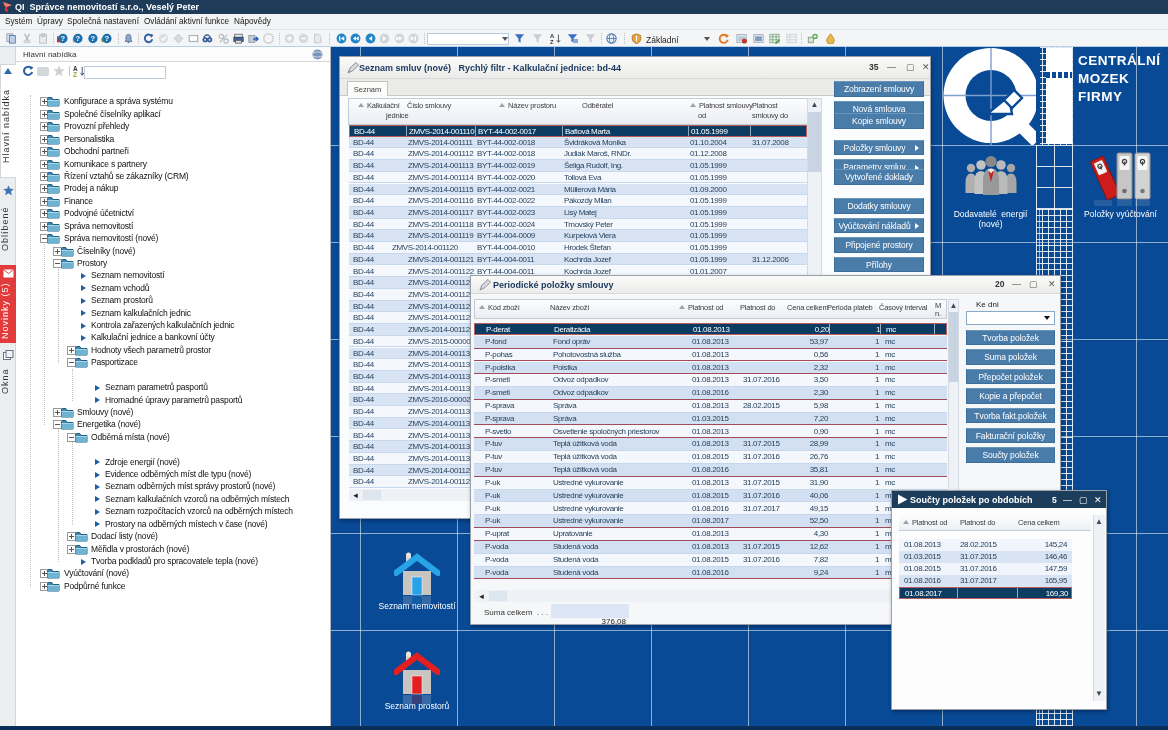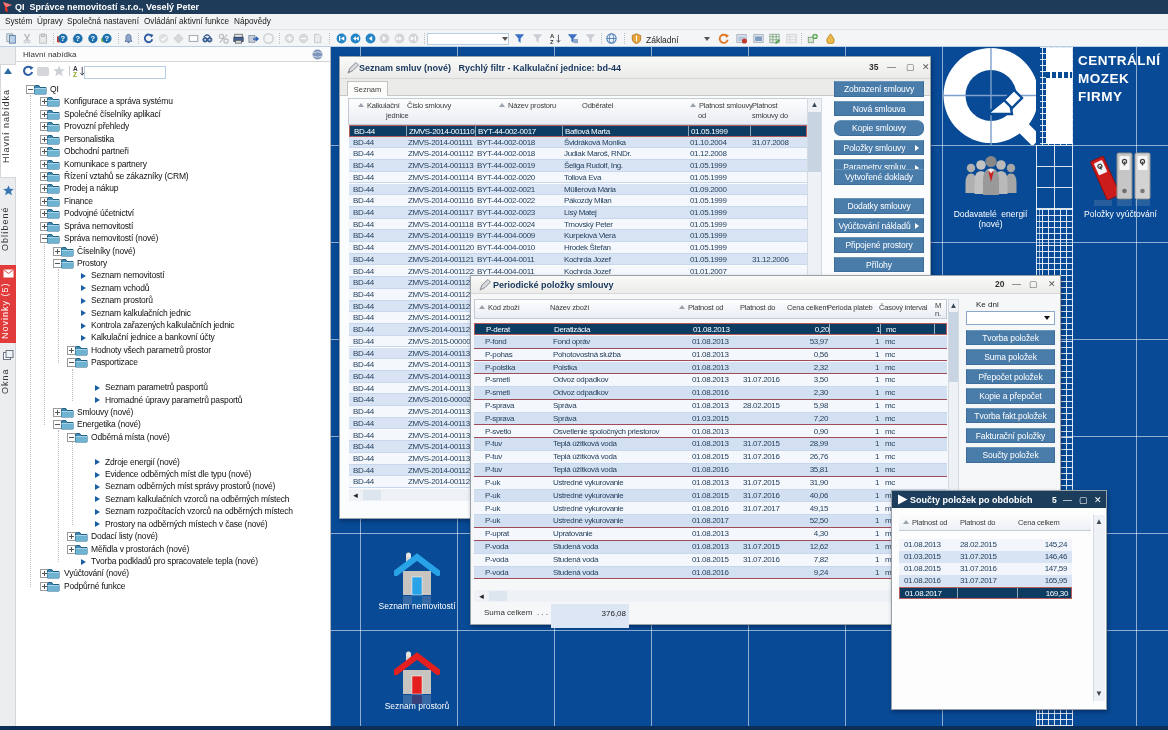--- a/index.html
+++ b/index.html
@@ -301,29 +301,20 @@
     </svg>
     <div class="abs" style="left:68px;top:19px;width:82px;height:13px;background:#fff;border:1px solid #b9cde2"></div>
   </div>
 <div class="abs" style="left:16px;top:47px;width:315px;height:679px;overflow:hidden;pointer-events:none">
     <div style="position:absolute;left:14px;top:48px;width:1px;height:492px;border-left:1px dotted #bdbdbd"></div>
     <div style="position:absolute;left:28px;top:197px;width:1px;height:181px;border-left:1px dotted #bdbdbd"></div>
     <div style="position:absolute;left:42px;top:222px;width:1px;height:94px;border-left:1px dotted #bdbdbd"></div>
     <div style="position:absolute;left:56px;top:322px;width:1px;height:32px;border-left:1px dotted #bdbdbd"></div>
     <div style="position:absolute;left:42px;top:383px;width:1px;height:132px;border-left:1px dotted #bdbdbd"></div>
     <div style="position:absolute;left:56px;top:389px;width:1px;height:89px;border-left:1px dotted #bdbdbd"></div>
-    <div class="treerow" style="left:0;top:37.0px;width:315px">
-      <div class="exp" style="left:10px"></div>
-      <svg class="fold" style="left:18px" width="13" height="11" viewBox="0 0 13 11">
-        <path d="M0.5 2.5 L0.5 10 L12 10 L12 3.5 L6 3.5 L4.8 1.5 L1.5 1.5 Z" fill="#3f87ad" stroke="#1f5f84"></path>
-        <path d="M0.5 4.5 L12 4.5 L12 10 L0.5 10 Z" fill="#6fb3d2"></path>
-        <path d="M0.5 4.5 L12 4.5" stroke="#a8d4e8"></path>
-      </svg>
-      <span style="position:absolute;left:34px;top:0">QI</span>
-    </div>
     <div class="treerow" style="left:0;top:49.4px;width:315px">
       <div class="exp expm" style="left:24px"></div>
       <svg class="fold" style="left:31px" width="13" height="11" viewBox="0 0 13 11">
         <path d="M0.5 2.5 L0.5 10 L12 10 L12 3.5 L6 3.5 L4.8 1.5 L1.5 1.5 Z" fill="#3f87ad" stroke="#1f5f84"></path>
         <path d="M0.5 4.5 L12 4.5 L12 10 L0.5 10 Z" fill="#6fb3d2"></path>
         <path d="M0.5 4.5 L12 4.5" stroke="#a8d4e8"></path>
       </svg>
       <span style="position:absolute;left:48px;top:0">Konfigurace a správa systému</span>
     </div>
     <div class="treerow" style="left:0;top:61.8px;width:315px">
@@ -801,21 +792,21 @@
     </div>
     <div class="row" style="left:9px;top:173.4px;width:458px;height:11.7px;background:#d8e3f4;border-bottom:1px solid #c7d7ee">
       <span class="cell" style="left:4px">BD-44</span>
       <span class="cell" style="left:59px">ZMVS-2014-001119</span>
       <span class="cell" style="left:128px">BYT-44-004-0009</span>
       <span class="cell" style="left:215px">Kurpelová Viera</span>
       <span class="cell" style="left:341px">01.05.1999</span>
     </div>
     <div class="row" style="left:9px;top:185.1px;width:458px;height:11.7px;background:#f4f8fd;border-bottom:1px solid #c7d7ee">
       <span class="cell" style="left:4px">BD-44</span>
-      <span class="cell" style="left:59px">ZMVS-2014-001120</span>
+      <span class="cell" style="left:43px">ZMVS-2014-001120</span>
       <span class="cell" style="left:128px">BYT-44-004-0010</span>
       <span class="cell" style="left:215px">Hrodek Štefan</span>
       <span class="cell" style="left:341px">01.05.1999</span>
     </div>
     <div class="row" style="left:9px;top:196.8px;width:458px;height:11.7px;background:#d8e3f4;border-bottom:1px solid #c7d7ee">
       <span class="cell" style="left:4px">BD-44</span>
       <span class="cell" style="left:59px">ZMVS-2014-001121</span>
       <span class="cell" style="left:128px">BYT-44-004-0011</span>
       <span class="cell" style="left:215px">Kochrda Jozef</span>
       <span class="cell" style="left:341px">01.05.1999</span>
@@ -901,21 +892,21 @@
       <span class="cell" style="left:59px">ZMVS-2014-001129</span>
     </div>
     <div class="sbv" style="left:467px;top:41px;width:15px;height:390px;border:1px solid #d4dae2"></div>
     <div class="sarr" style="left:469px;top:43px;width:11px">▲</div>
     <div class="abs" style="left:468px;top:55px;width:13px;height:60px;background:#c9d4e2"></div>
     <div class="sbv" style="left:9px;top:432px;width:458px;height:12px"></div>
     <div class="sarr" style="left:10px;top:433px;width:11px;font-size:9px;color:#222">◂</div>
     <div class="abs" style="left:23px;top:433px;width:18px;height:10px;background:#dde6ee"></div>
     <div class="btn" style="left:494px;top:24.0px;">Zobrazení smlouvy</div>
     <div class="btn" style="left:494px;top:43.5px;">Nová smlouva</div>
-    <div class="btn" style="left:494px;top:63.0px;border-radius:7px;">Kopie smlouvy</div>
+    <div class="btn" style="left:494px;top:56px;">Kopie smlouvy</div>
     <div class="btn" style="left:494px;top:82.5px;padding-right:9px;">Položky smlouvy<span style="position:absolute;right:4px;top:4.5px;width:0;height:0;border-top:3px solid transparent;border-bottom:3px solid transparent;border-left:4.5px solid #fff"></span></div>
     <div class="btn" style="left:494px;top:102.0px;padding-right:9px;">Parametry smluv<span style="position:absolute;right:4px;top:4.5px;width:0;height:0;border-top:3px solid transparent;border-bottom:3px solid transparent;border-left:4.5px solid #fff"></span></div>
     <div class="btn" style="left:494px;top:112px;">Vytvořené doklady</div>
     <div class="btn" style="left:494px;top:141.0px;">Dodatky smlouvy</div>
     <div class="btn" style="left:494px;top:160.5px;padding-right:9px;">Vyúčtování nákladů<span style="position:absolute;right:4px;top:4.5px;width:0;height:0;border-top:3px solid transparent;border-bottom:3px solid transparent;border-left:4.5px solid #fff"></span></div>
     <div class="btn" style="left:494px;top:180.0px;">Připojené prostory</div>
     <div class="btn" style="left:494px;top:199.5px;">Přílohy</div>
   </div>
 <div class="win" style="left:470px;top:275px;width:591px;height:350px">
     <div class="wtitle" style="height:18px">
@@ -1121,21 +1112,21 @@
       <span class="cell" style="left:345px;width:60px;text-align:right">1</span>
       <span class="cell" style="left:411px">mc</span>
     </div>
     <div class="sbv" style="left:477px;top:23px;width:11px;height:290px;border:1px solid #d4dae2"></div>
     <div class="sarr" style="left:478px;top:25px;width:9px">▲</div>
     <div class="abs" style="left:478px;top:36px;width:9px;height:70px;background:#c9d4e2"></div>
     <div class="sbv" style="left:3px;top:314px;width:462px;height:12px"></div>
     <div class="sarr" style="left:5px;top:315px;width:11px;font-size:9px;color:#222">◂</div>
     <div class="abs" style="left:18px;top:315px;width:18px;height:10px;background:#dde6ee"></div>
     <div class="abs" style="left:13px;top:332px;font-size:8px;color:#333">Suma celkem&nbsp; . . . .</div>
-    <div class="abs" style="left:80px;top:328px;width:78px;height:24px;background:#dce6f5;font-size:8px;color:#222;text-align:right;padding:5px 3px 0 0">376,08</div>
+    <div class="abs" style="left:80px;top:328px;width:78px;height:14px;background:#dce6f5;font-size:8px;color:#222;text-align:right;padding:13px 3px 0 0">376,08</div>
     <div class="abs" style="left:505px;top:24px;font-size:8px;color:#222">Ke dni</div>
     <div class="abs" style="left:495px;top:35px;width:89px;height:14px;background:#fff;border:1px solid #8aa8c8"></div>
     <div class="abs" style="left:573px;top:40px;width:0;height:0;border-left:3.5px solid transparent;border-right:3.5px solid transparent;border-top:4.5px solid #111"></div>
     <div class="btn" style="left:495px;top:53.5px;width:89px">Tvorba položek</div>
     <div class="btn" style="left:495px;top:73.1px;width:89px">Suma položek</div>
     <div class="btn" style="left:495px;top:92.7px;width:89px">Přepočet položek</div>
     <div class="btn" style="left:495px;top:112.3px;width:89px">Kopie a přepočet</div>
     <div class="btn" style="left:495px;top:131.9px;width:89px">Tvorba fakt.položek</div>
     <div class="btn" style="left:495px;top:151.5px;width:89px">Fakturační položky</div>
     <div class="btn" style="left:495px;top:171.1px;width:89px">Součty položek</div>

